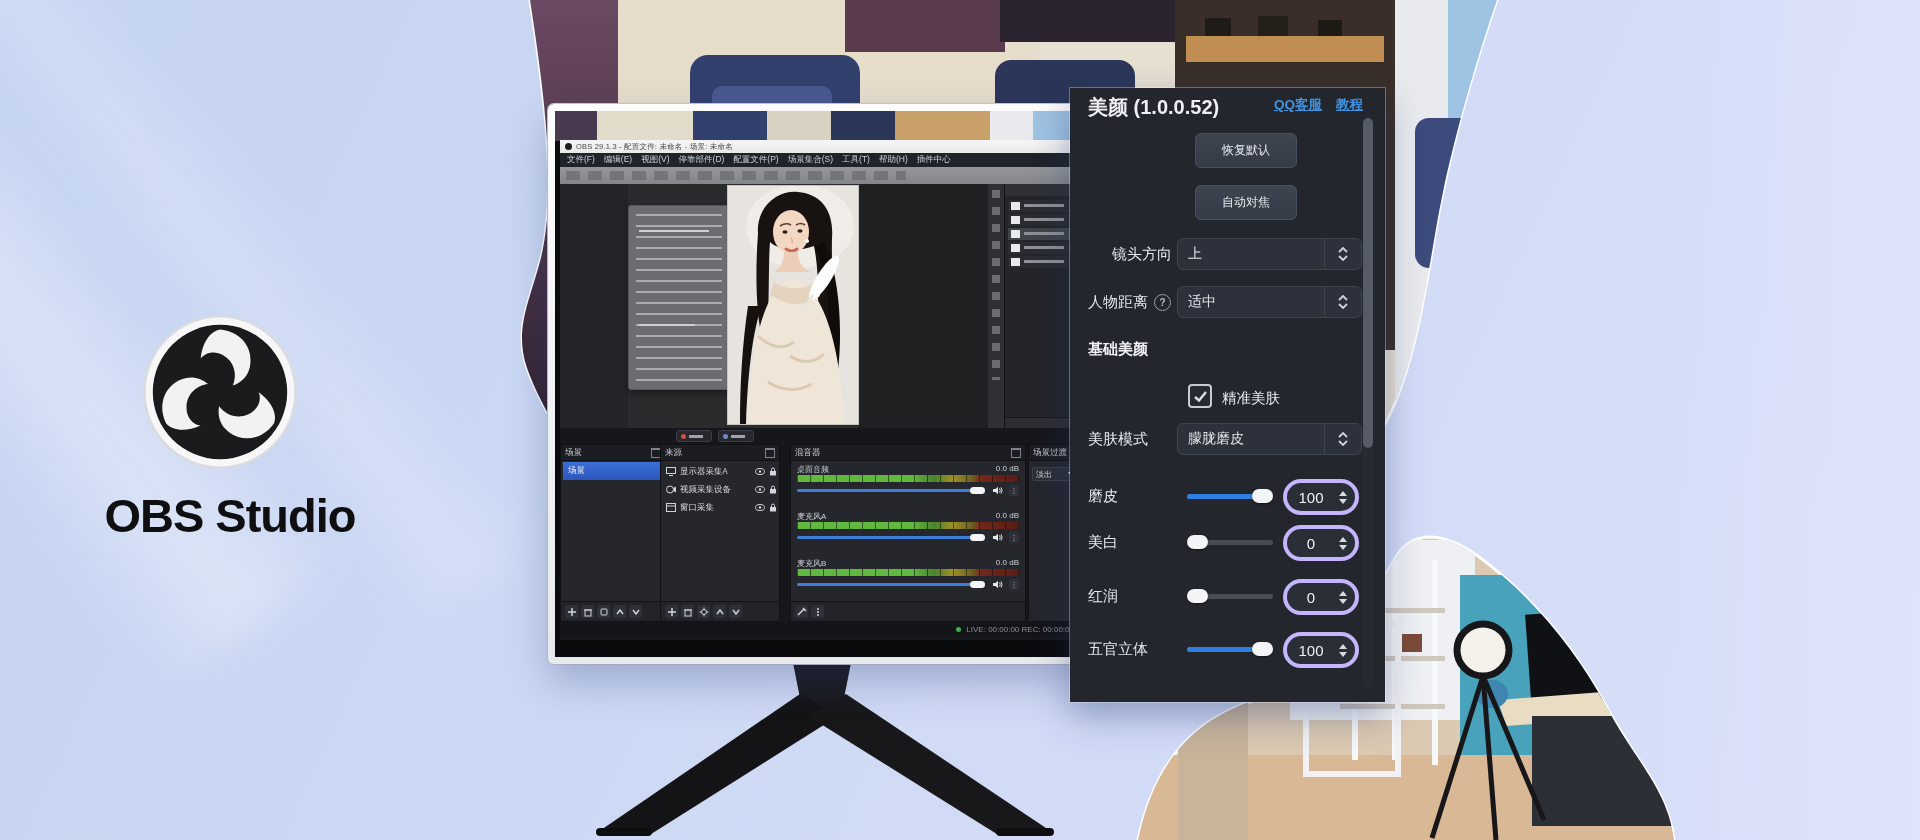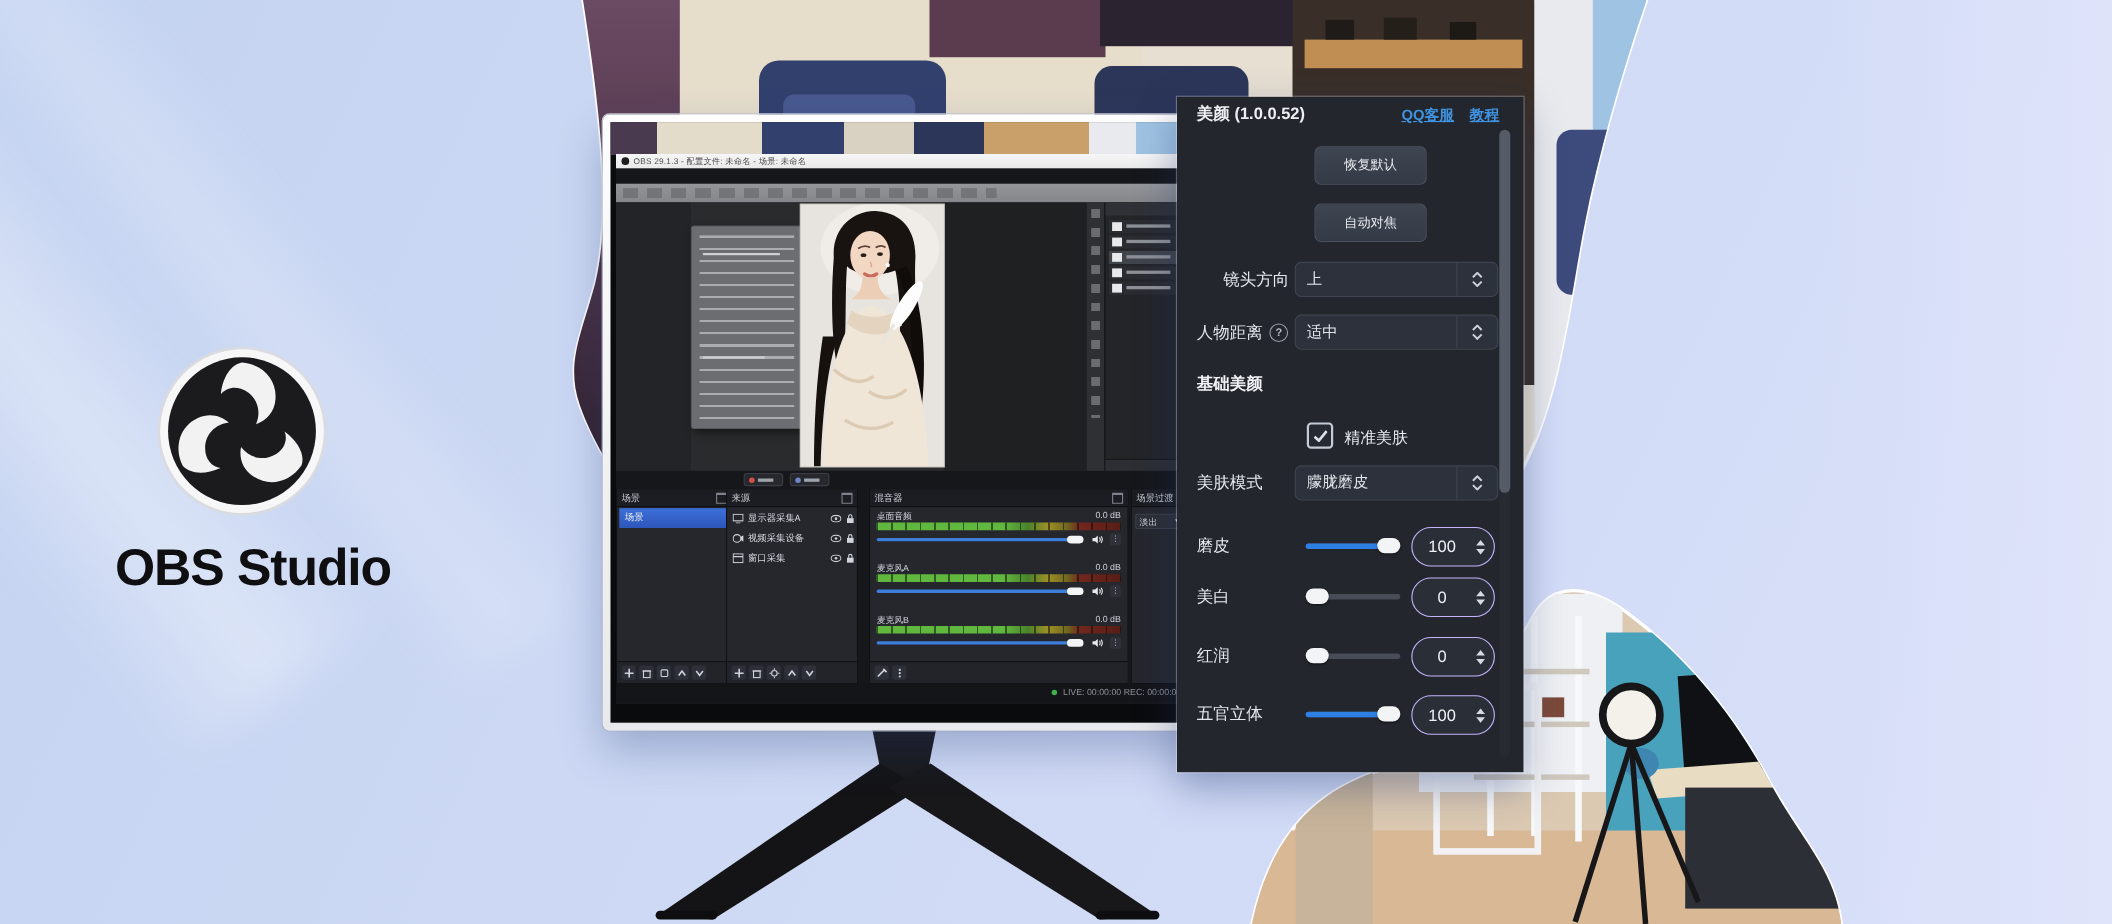--- a/index.html
+++ b/index.html
@@ -67,38 +67,38 @@
   .mixslider .kebab{position:absolute;right:0;top:0;width:10px;height:11px;background:#2e3138;border-radius:2px;color:#cfd3da;font-size:7px;line-height:11px;text-align:center;}
   .mixslider svg{position:absolute;right:16px;top:1px;}
   .transcombo{position:absolute;left:3px;top:22px;width:46px;height:14px;background:#2c2f36;border:1px solid #3c404a;border-radius:2px;display:flex;align-items:center;justify-content:space-between;padding:0 3px;box-sizing:border-box;}
   .transcombo span{font-size:8px;color:#d2d6dd;}
   .statusbar{left:0;top:482px;width:522px;height:15px;background:#141519;display:flex;align-items:center;justify-content:flex-end;padding-right:8px;box-sizing:border-box;gap:5px;}
   .statusbar .sdot{width:5px;height:5px;border-radius:50%;background:#3fae4c;}
   .statusbar span{font-size:8px;color:#8b9099;}
   
   #panel{left:1070px;top:88px;width:315px;height:614px;background:#23262d;
      box-shadow:0 0 0 1px rgba(255,255,255,.30),0 14px 34px rgba(30,50,110,.38);}
-  #panel .title{left:18px;top:6px;font-size:15px;font-weight:bold;color:#edeff3;}
+  #panel .title{left:18px;top:6px;font-size:20px;font-weight:bold;color:#edeff3;}
   #panel .links{right:22px;top:8px;display:flex;gap:14px;}
   #panel .links span{font-size:13.5px;font-weight:bold;color:#3f93e0;text-decoration:underline;}
   .pbtn{left:107px;width:100px;height:33px;background:linear-gradient(180deg,#3e4450,#343a46);border:1px solid #4a515e;border-radius:6px;color:#e9ebf0;font-size:12px;display:flex;align-items:center;justify-content:center;margin-left:18px;}
   .plabel{left:18px;font-size:15px;color:#e4e7ed;display:flex;align-items:center;gap:6px;white-space:nowrap;}
   .help{width:15px;height:15px;border-radius:50%;border:1.5px solid #99a0ac;color:#b9bfca;font-size:10px;font-weight:bold;display:flex;align-items:center;justify-content:center;}
   .combo{left:107px;width:185px;height:32px;background:#2c313b;border:1px solid #3e4450;border-radius:6px;box-sizing:border-box;display:flex;align-items:center;}
   .combo .val{flex:1;padding-left:10px;font-size:14px;color:#e0e4ea;}
   .combo .spin{width:36px;height:100%;border-left:1px solid #3e4450;display:flex;flex-direction:column;align-items:center;justify-content:center;gap:2px;}
   .section{left:18px;font-size:15px;font-weight:bold;color:#f0f2f6;}
   .checkrow{left:118px;display:flex;align-items:center;gap:10px;}
   .checkbox{width:20px;height:20px;border:2px solid #c6ccd5;border-radius:4px;background:#262a32;display:flex;align-items:center;justify-content:center;}
   .checkrow .cl{font-size:14.5px;color:#e4e7ed;}
   .sliderrow{left:0;width:315px;height:36px;}
   .sl-track{position:absolute;left:117px;top:15px;width:86px;height:5px;border-radius:3px;background:#474c57;}
   .sl-fill{position:absolute;left:0;top:0;height:5px;border-radius:3px;background:#2e7fe3;}
   .sl-handle{position:absolute;top:-5px;width:21px;height:14px;border-radius:7px;background:#f3f4f6;box-shadow:0 1px 2px rgba(0,0,0,.5);}
-  .valbox{position:absolute;left:213px;top:0;width:76px;height:36px;background:#2a2e37;border:1px solid #c4b5fd;border-radius:18px;box-sizing:border-box;display:flex;align-items:center;}
+  .valbox{position:absolute;left:213px;top:0;width:76px;height:36px;background:#2a2e37;border:4px solid #c4b5fd;border-radius:18px;box-sizing:border-box;display:flex;align-items:center;}
   .valbox .num{flex:1;text-align:center;font-size:15px;color:#eef0f4;}
   .valbox .arr{width:16px;display:flex;flex-direction:column;align-items:center;gap:3px;margin-right:4px;}
   .tri-up{width:0;height:0;border-left:4.5px solid transparent;border-right:4.5px solid transparent;border-bottom:5px solid #d6dbe3;}
   .tri-dn{width:0;height:0;border-left:4.5px solid transparent;border-right:4.5px solid transparent;border-top:5px solid #d6dbe3;}
   .scrollrail{right:12px;top:30px;width:10px;height:570px;background:#272a31;border-radius:5px;}
   .scrollthumb{position:absolute;left:0;top:0;width:10px;height:330px;border-radius:5px;background:#555c67;}
   
   #logoblock{left:60px;top:312px;width:340px;height:250px;}
   #logotext{left:0;top:176px;width:340px;text-align:center;font-size:47px;font-weight:800;color:#0f0f12;letter-spacing:-1px;}
 </style>
@@ -190,20 +190,31 @@
 
   <div id="monitor" class="abs">
     <div id="screen" class="abs">
       <div id="wallpaper" class="abs"></div>
 
       <div id="obswin" class="abs">
         <div class="titlebar abs">
           <div class="titledot"></div>
           <div class="titletext">OBS 29.1.3 - 配置文件: 未命名 - 场景: 未命名</div>
         </div>
+        <div class="menubar abs">
+          <span>文件(F)</span>
+          <span>编辑(E)</span>
+          <span>视图(V)</span>
+          <span>停靠部件(D)</span>
+          <span>配置文件(P)</span>
+          <span>场景集合(S)</span>
+          <span>工具(T)</span>
+          <span>帮助(H)</span>
+          <span>插件中心</span>
+        </div>
 
         <div class="pstoolbar abs">
             <div class="marks abs"></div>
           </div>
 
         <div id="preview" class="abs">
           <div class="canvas-left abs"></div>
           <div class="canvas-right abs"></div>
 
           <div class="floatpanel abs">

